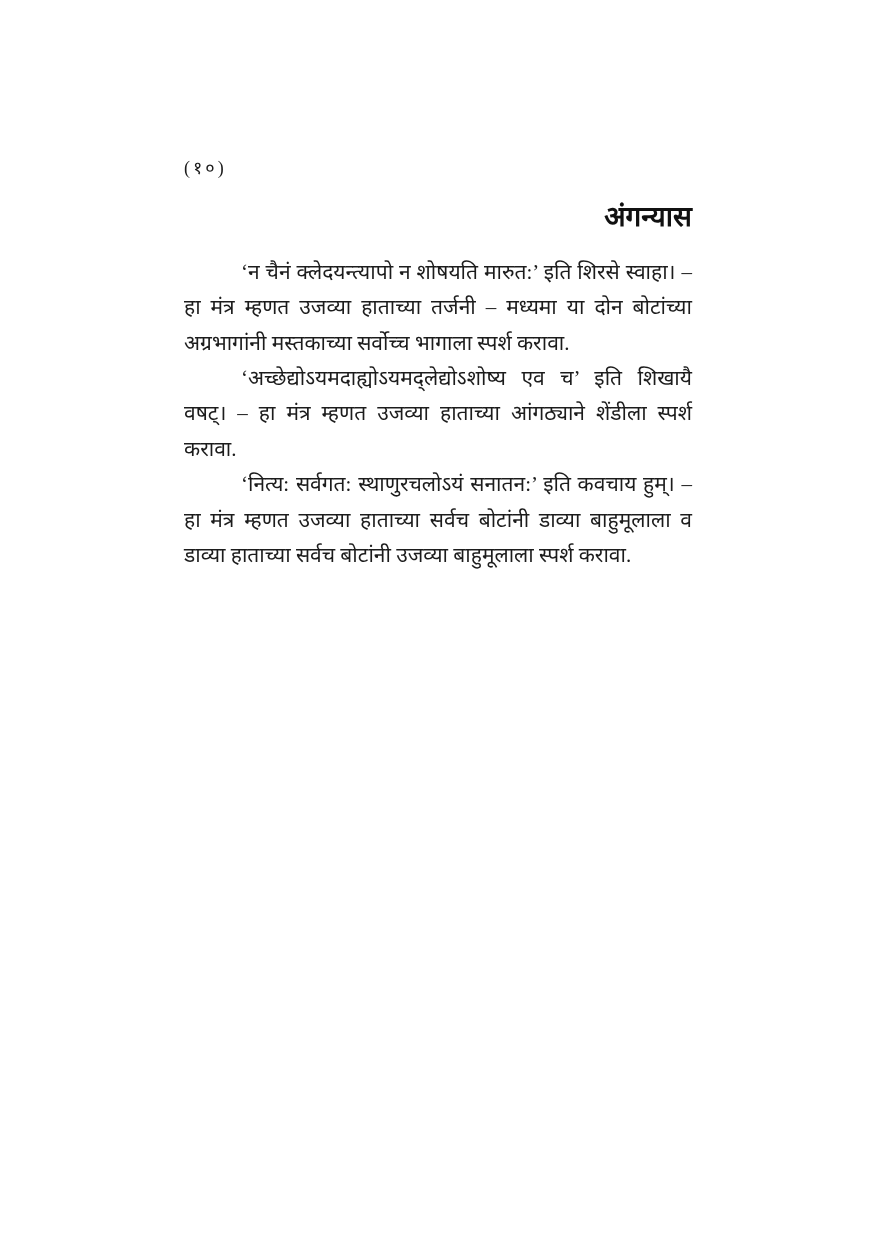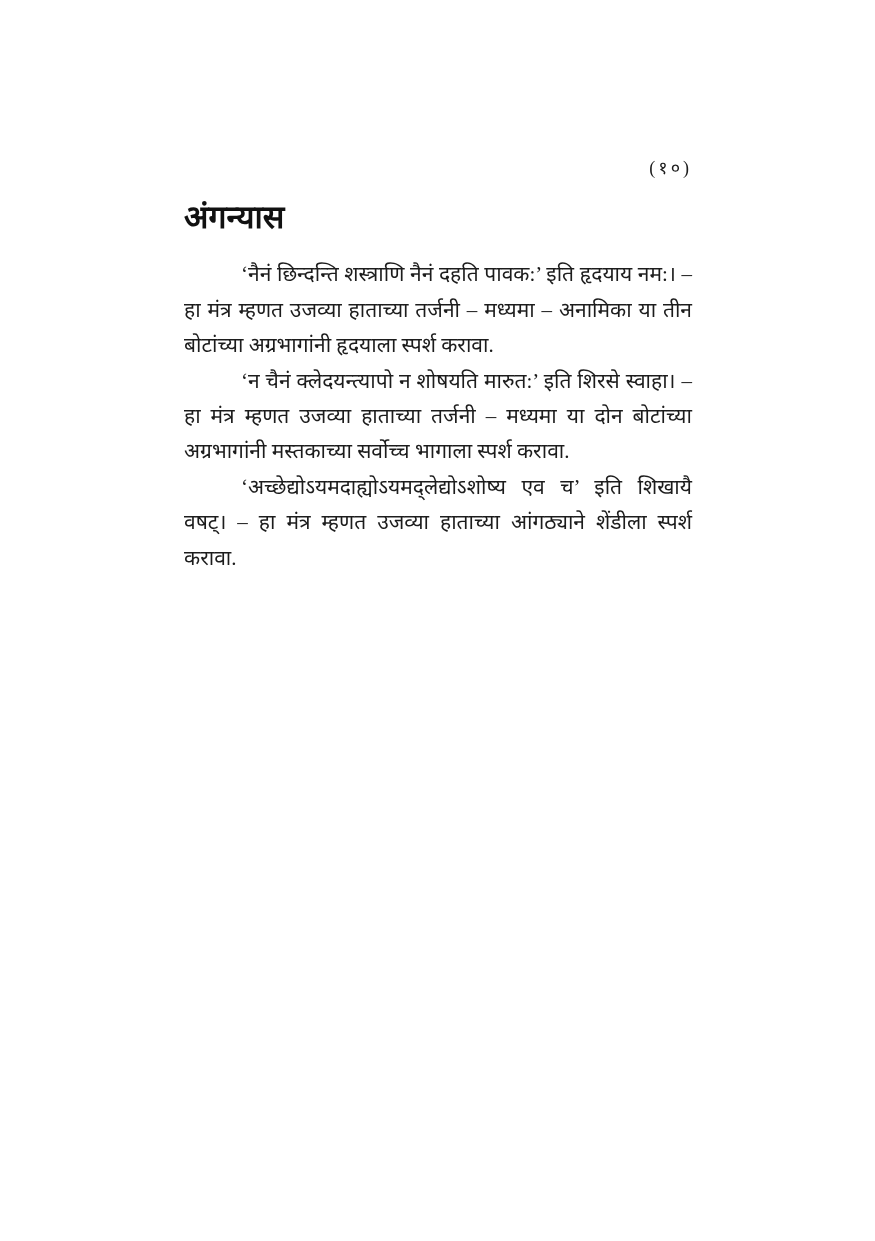--- a/index.html
+++ b/index.html
@@ -17,30 +17,30 @@
     color: #1c1c1c;
   }
   .content {
     position: absolute;
     top: 0;
     left: 184px;
     width: 508px;
   }
   .page-number {
     margin-top: 156px;
-    text-align: right;
+    text-align: left;
     font-size: 18px;
     letter-spacing: 3px;
     line-height: 24px;
     color: #1c1c1c;
   }
   .page-title {
     margin-top: 18px;
-    text-align: left;
-    font-size: 32px;
+    text-align: right;
+    font-size: 28px;
     font-weight: bold;
     line-height: 38px;
     color: #111111;
   }
   .body-text {
     margin-top: 16px;
   }
   .body-text p {
     margin: 0;
     padding: 0;
@@ -52,18 +52,18 @@
   }
 </style>
 </head>
 <body>
 
 <div class="page">
   <div class="content">
     <div class="page-number">(१०)</div>
     <h1 class="page-title">अंगन्यास</h1>
     <div class="body-text">
-      <p>‘नैनं छिन्दन्ति शस्त्राणि नैनं दहति पावक:’ इति हृदयाय नम:। – हा मंत्र म्हणत उजव्या हाताच्या तर्जनी – मध्यमा – अनामिका या तीन बोटांच्या अग्रभागांनी हृदयाला स्पर्श करावा.</p>
       <p>‘न चैनं क्लेदयन्त्यापो न शोषयति मारुत:’ इति शिरसे स्वाहा। – हा मंत्र म्हणत उजव्या हाताच्या तर्जनी – मध्यमा या दोन बोटांच्या अग्रभागांनी मस्तकाच्या सर्वोच्च भागाला स्पर्श करावा.</p>
       <p>‘अच्छेद्योऽयमदाह्योऽयमद्लेद्योऽशोष्य एव च’ इति शिखायै वषट्। – हा मंत्र म्हणत उजव्या हाताच्या आंगठ्याने शेंडीला स्पर्श करावा.</p>
+      <p>‘नित्य: सर्वगत: स्थाणुरचलोऽयं सनातन:’ इति कवचाय हुम्। – हा मंत्र म्हणत उजव्या हाताच्या सर्वच बोटांनी डाव्या बाहुमूलाला व डाव्या हाताच्या सर्वच बोटांनी उजव्या बाहुमूलाला स्पर्श करावा.</p>
     </div>
   </div>
 </div>
 
 </body></html>

